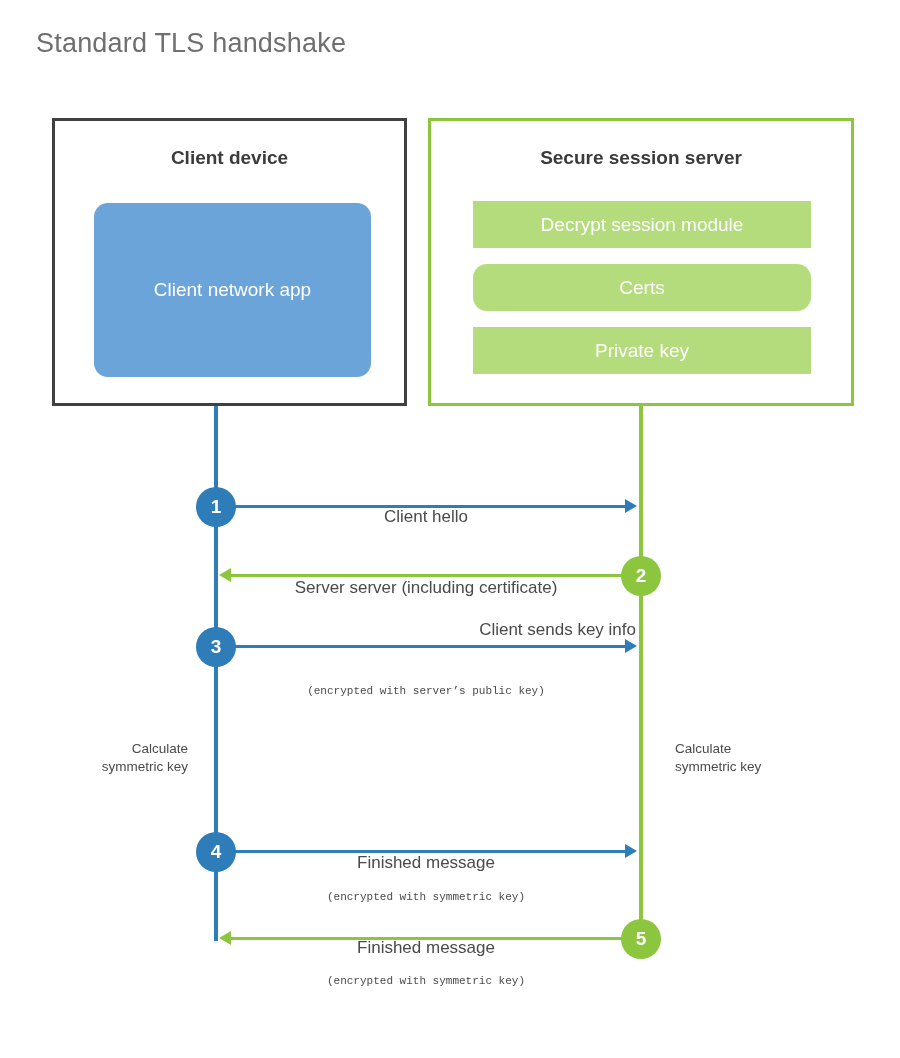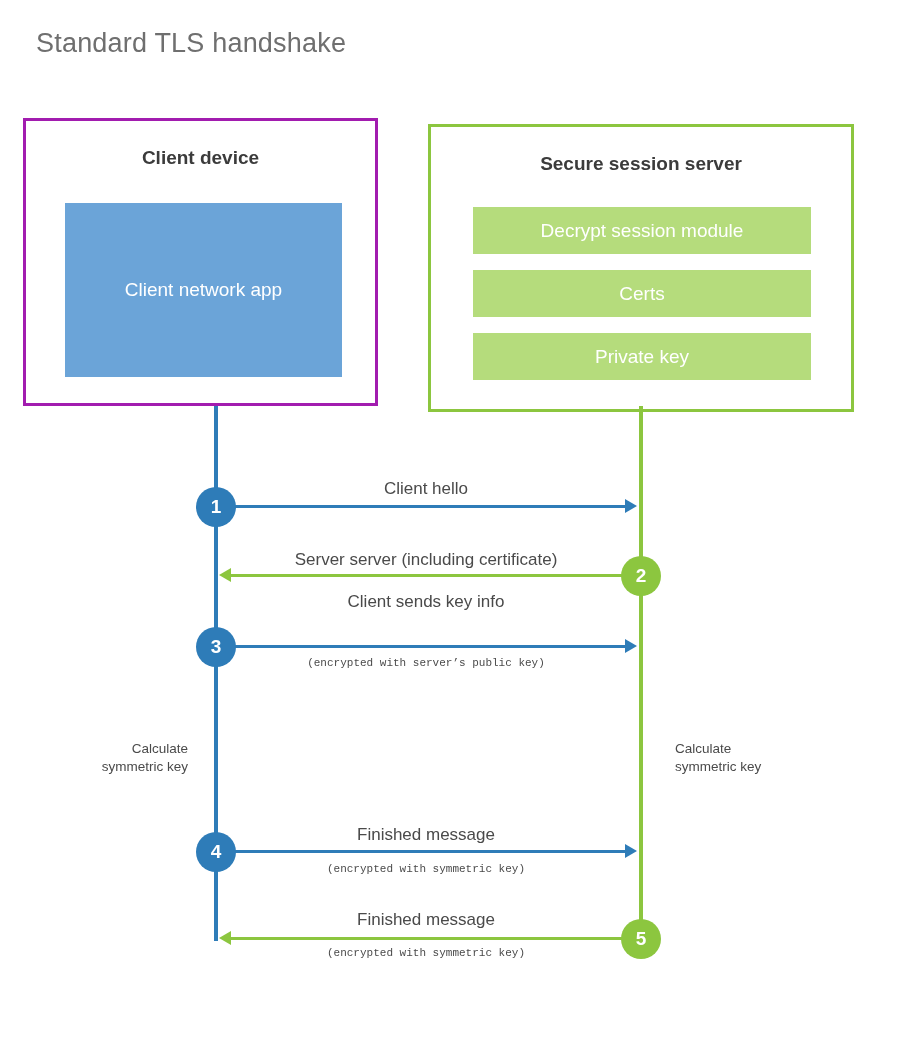--- a/index.html
+++ b/index.html
@@ -34,29 +34,29 @@
     white-space: nowrap;
   }
 
   
   .party-box {
     position: absolute;
     background: #ffffff;
     box-sizing: border-box;
   }
   #client-box {
-    left: 23px;
+    left: 52px;
     top: 118px;
     width: 355px;
     height: 288px;
-    border: 3px solid #a21caf;
+    border: 3px solid #404040;
   }
   #server-box {
     left: 428px;
-    top: 124px;
+    top: 118px;
     width: 426px;
     height: 288px;
     border: 3px solid #8cc63f;
   }
   .party-title {
     position: absolute;
     left: 0;
     right: 0;
     top: 26px;
     text-align: center;
@@ -76,40 +76,41 @@
     color: #ffffff;
     font-size: 19px;
     font-weight: 300;
     display: flex;
     align-items: center;
     justify-content: center;
     text-align: center;
     line-height: 1.35;
     padding: 0 10px;
     box-sizing: border-box;
+    border-radius: 14px;
   }
 
   
   .server-bar {
     position: absolute;
     left: 42px;
     width: 338px;
     height: 47px;
     background: #b5dc7c;
     color: #ffffff;
     font-size: 19px;
     font-weight: 300;
     display: flex;
     align-items: center;
     justify-content: center;
     text-align: center;
     box-sizing: border-box;
   }
   #server-bar-0 { top: 80px; }
-  #server-bar-1 { top: 143px; }
+  #server-bar-1 { top: 143px; border-radius: 14px; }
   #server-bar-2 { top: 206px; }
 
   
   .lifeline {
     position: absolute;
     width: 4px;
   }
   #lifeline-client {
     left: 214px;
     top: 406px;
@@ -189,27 +190,28 @@
   #arrow-5-head { left: 219px; top: 931px; }
 
   
   .msg-label {
     position: absolute;
     text-align: center;
     color: #4a4a4a;
     font-weight: 300;
     white-space: nowrap;
     z-index: 2;
+    margin-top: 28px;
   }
   .msg-label.primary { font-size: 17px; }
   .msg-label.sub     { font-size: 11px; font-family: Liberation Mono, monospace; }
 
   #msg-1-primary { left: 216px; width: 420px; top: 479px; }
   #msg-2-primary { left: 216px; width: 420px; top: 550px; }
-  #msg-3-primary { left: 216px; width: 420px; top: 592px; }
+  #msg-3-primary { left: 216px; width: 420px; top: 592px; text-align: right; }
   #msg-3-sub     { left: 216px; width: 420px; top: 657px; }
   #msg-4-primary { left: 216px; width: 420px; top: 825px; }
   #msg-4-sub     { left: 216px; width: 420px; top: 863px; }
   #msg-5-primary { left: 216px; width: 420px; top: 910px; }
   #msg-5-sub     { left: 216px; width: 420px; top: 947px; }
 
   
   .side-note {
     position: absolute;
     font-size: 13.5px;

